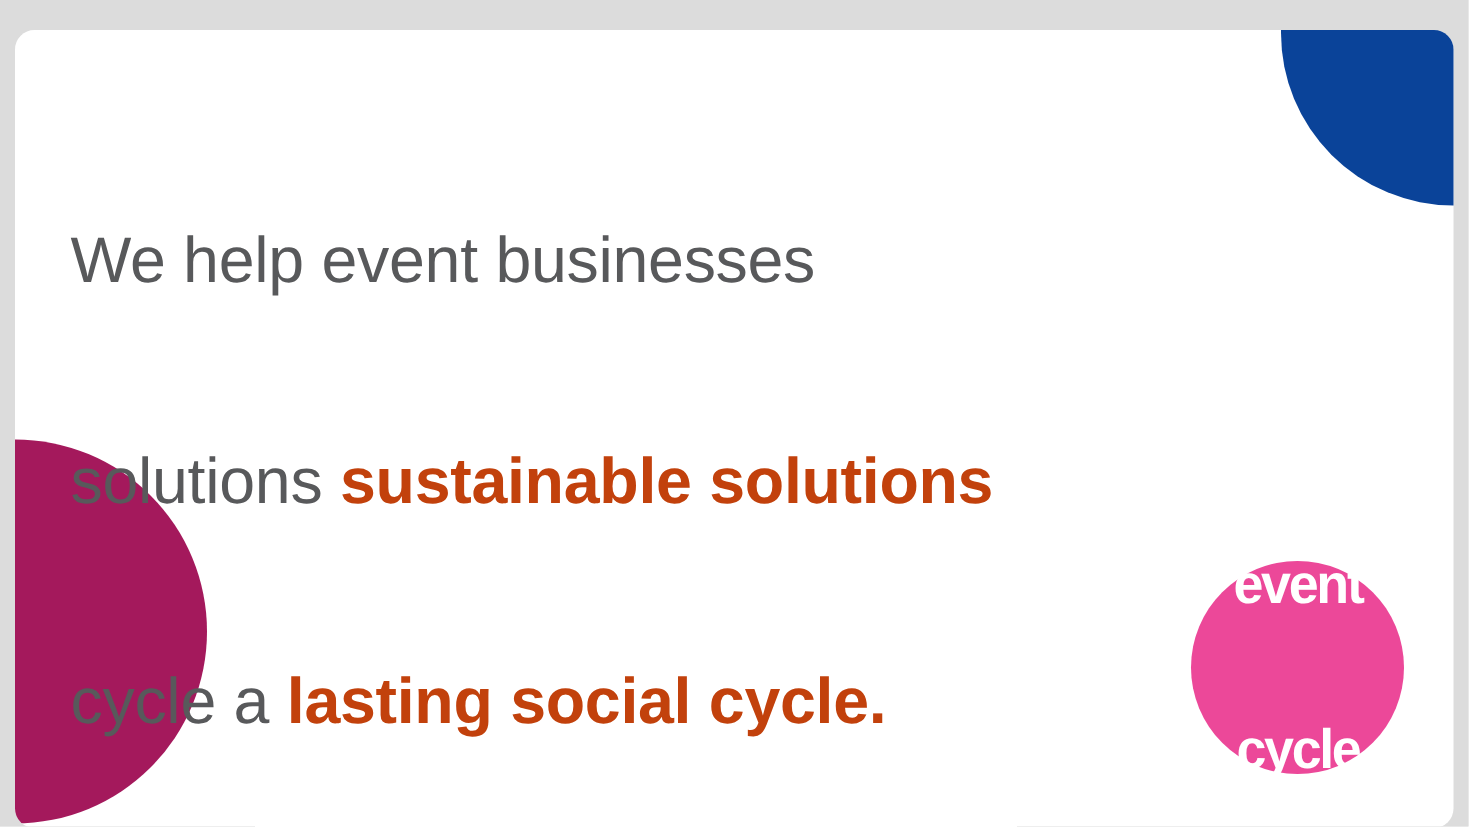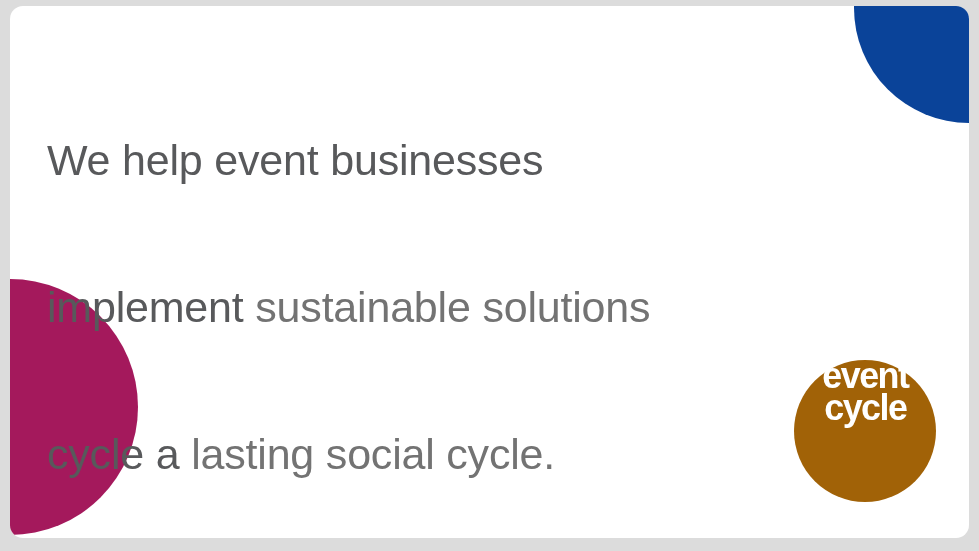--- a/index.html
+++ b/index.html
@@ -20,21 +20,21 @@
     width: 979px;
     height: 551px;
     background: #dcdcdc;
     overflow: hidden;
   }
 
   
   #card {
     position: absolute;
     left: 10px;
-    top: 6px;
+    top: 20px;
     width: 959px;
     height: 532px;
     background: #ffffff;
     border-radius: 13px;
     overflow: hidden;
   }
 
   
   .deco-circle {
     position: absolute;
@@ -75,37 +75,37 @@
   }
   #headline .line {
     display: block;
     white-space: nowrap;
   }
   .txt-grey {
     color: #58595b;
     font-weight: 400;
   }
   .txt-green-bold {
-    color: #737373;
-    font-weight: 400;
+    color: #c2410c;
+    font-weight: 700;
   }
 
   
   #logo {
     position: absolute;
     left: 784px;     
     top: 354px;      
     width: 142px;
     height: 142px;
     border-radius: 50%;
-    background: #a16207;
+    background: #ec4899;
     display: flex;
     flex-direction: column;
     align-items: center;
-    justify-content: flex-start;
+    justify-content: space-between;
   }
   #logo .logo-line {
     display: block;
     color: #ffffff;
     font-family: "Liberation Sans Narrow", "Liberation Sans", sans-serif;
     font-weight: 700;
     font-size: 37px;
     line-height: 32px;
     letter-spacing: -1.6px;
     text-align: center;
@@ -122,21 +122,21 @@
 
     <div class="deco-circle" id="blue-circle"></div>
 
     <div class="deco-circle" id="magenta-circle"></div>
 
     <div id="headline">
       <span class="line">
         <span class="txt-grey">We help event businesses</span>
       </span>
       <span class="line">
-        <span class="txt-grey">implement </span><span class="txt-green-bold">sustainable solutions</span>
+        <span class="txt-grey">solutions </span><span class="txt-green-bold">sustainable solutions</span>
       </span>
       <span class="line">
         <span class="txt-grey">cycle a </span><span class="txt-green-bold">lasting social cycle.</span>
       </span>
     </div>
 
     <div id="logo">
       <span class="logo-line">event</span>
       <span class="logo-line">cycle</span>
     </div>

